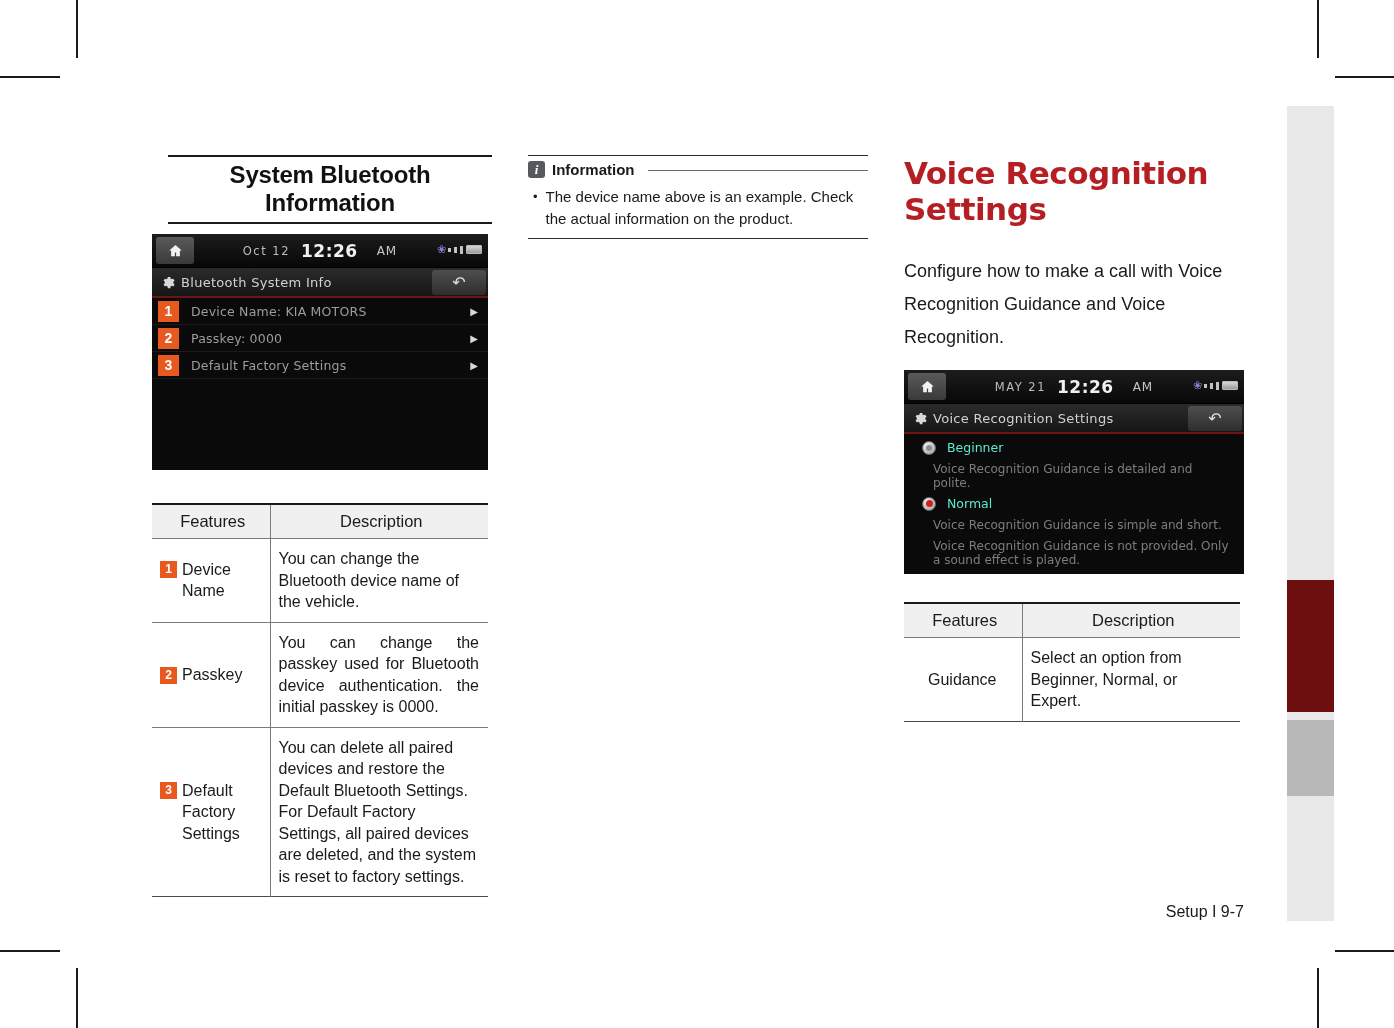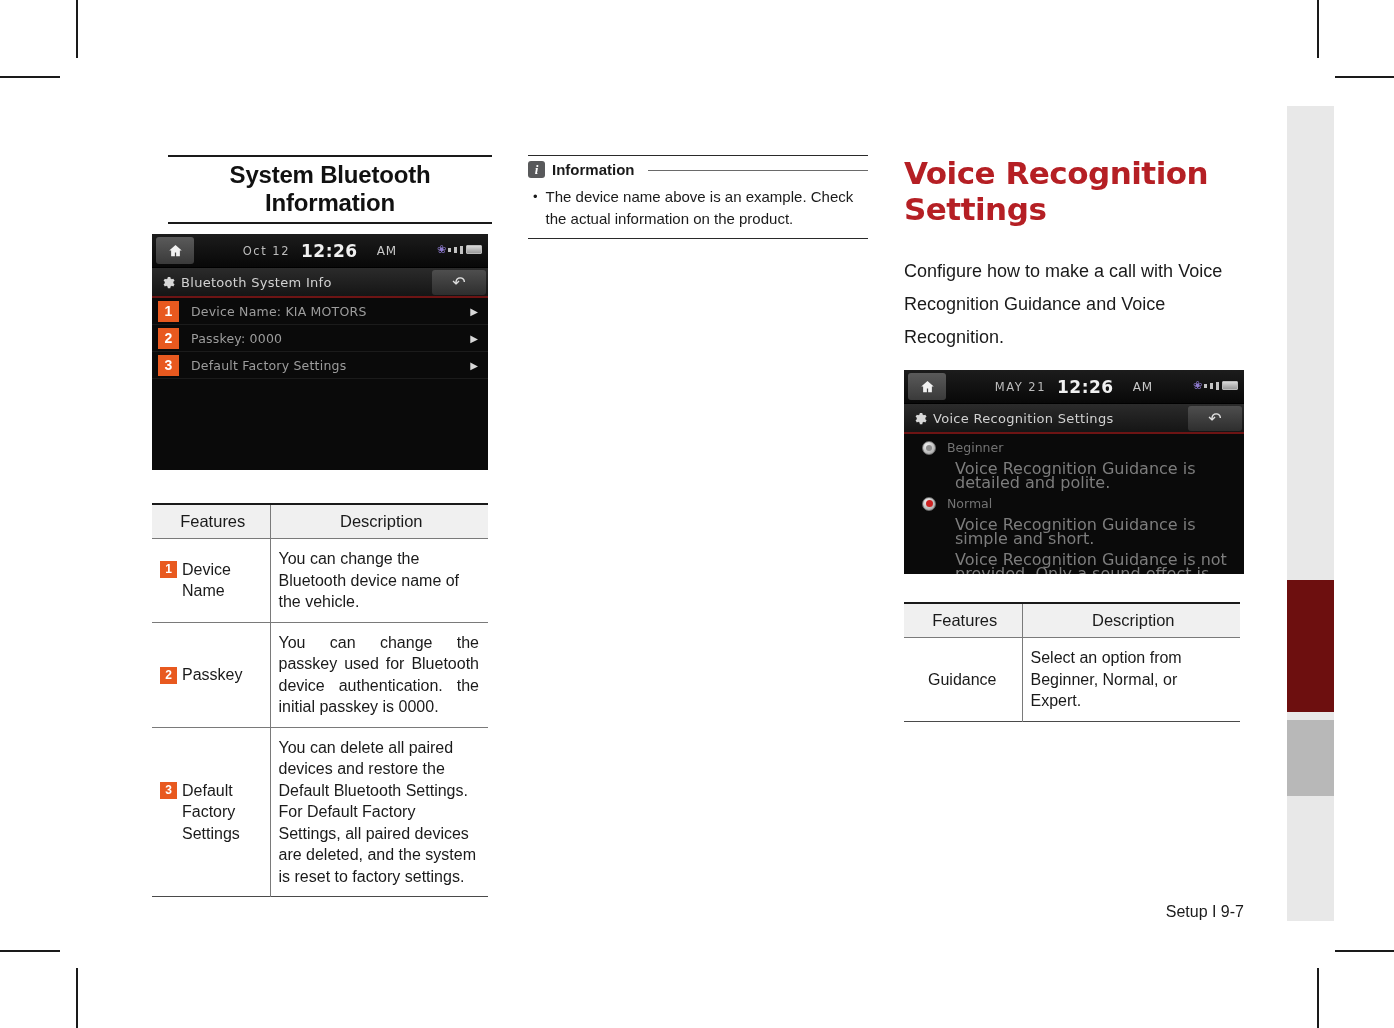--- a/index.html
+++ b/index.html
@@ -135,22 +135,22 @@
   
   .vr-opt { display:flex; align-items:center; padding:6px 0 0 18px; }
   .vr-radio {
     width:14px; height:14px; border-radius:50%;
     background:radial-gradient(circle at 35% 30%, #f2f2f2, #9a9a9a);
     border:1px solid #6d6d6d; flex:0 0 auto;
     display:flex; align-items:center; justify-content:center;
   }
   .vr-radio i { width:6px; height:6px; border-radius:50%; background:#8d8d8d; display:block; }
   .vr-radio.on i { background:#cc2222; width:7px; height:7px; }
-  .vr-opt .lbl { color:#737373; font-size:12.5px; margin-left:11px; }
-  .vr-desc { color:#7d7d7d; font-size:16px; padding:7px 14px 0 51px; line-height:14px; }
+  .vr-opt .lbl { color:#5eead4; font-size:12.5px; margin-left:11px; }
+  .vr-desc { color:#7d7d7d; font-size:12px; padding:7px 14px 0 29px; line-height:14px; }
 
   
   table.tbl {
     width:336px; border-collapse:collapse;
     border-top:2px solid #1a1a1a; border-bottom:1.5px solid #4a4a4a;
     font-size:16px; color:#1a1a1a;
   }
   table.tbl th {
     background:#f0f0f0; font-weight:normal; font-size:16.5px;
     padding:7px 0 7px 4px; text-align:center;

